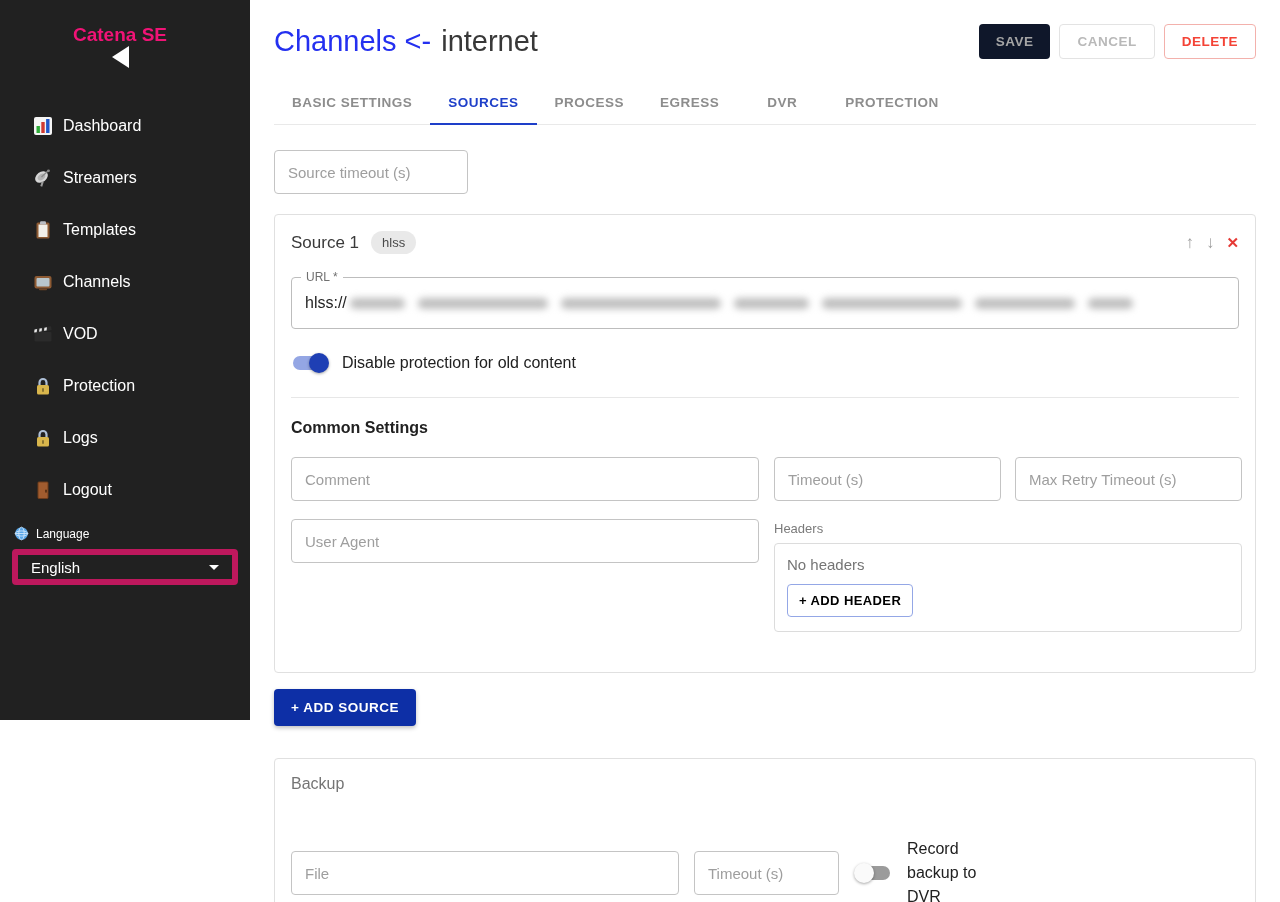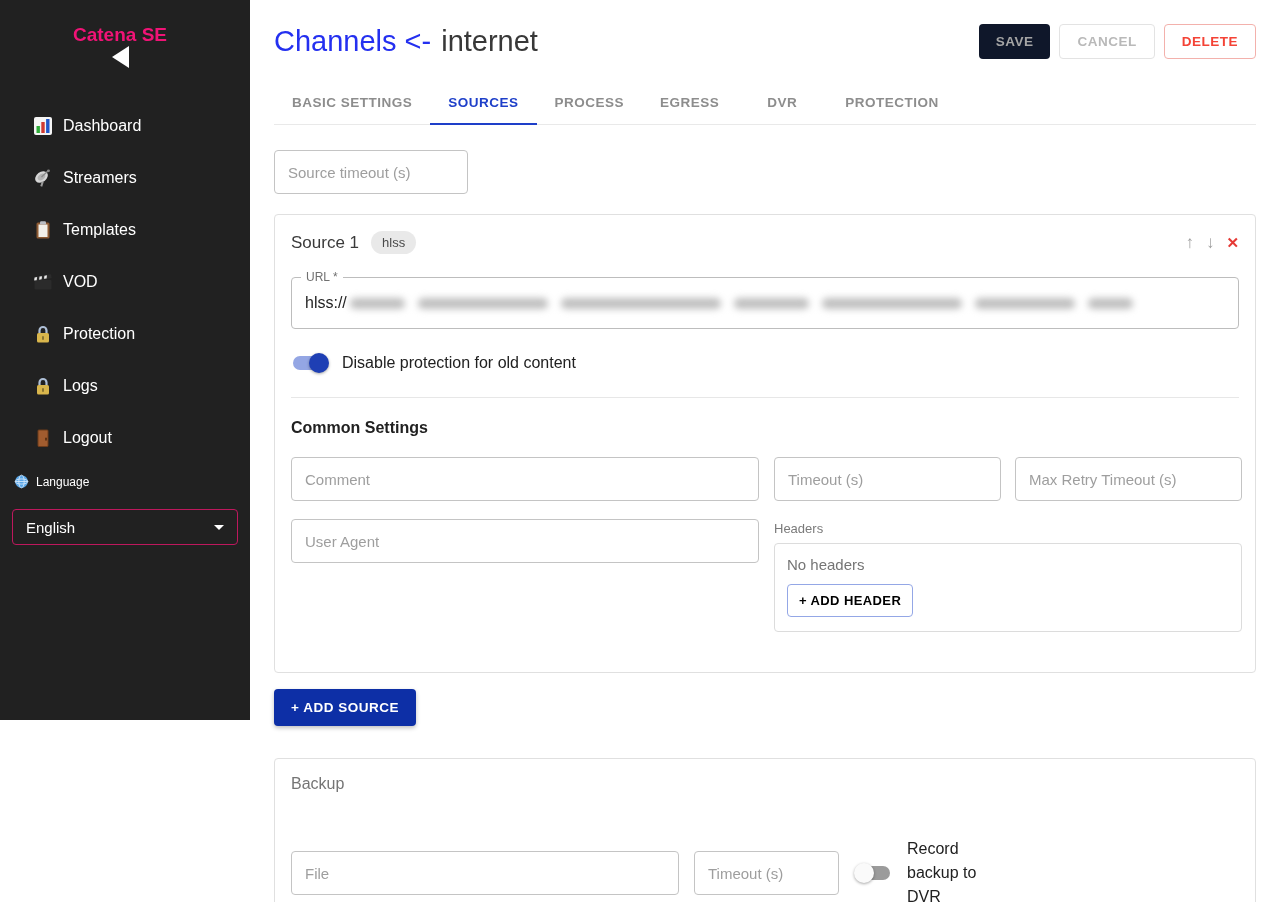--- a/index.html
+++ b/index.html
@@ -11,21 +11,21 @@
   
   .sidebar { position:absolute; left:0; top:0; width:250px; height:720px; background:#212121; color:#fff; }
   .sidebar-head { display:flex; align-items:center; justify-content:space-between; padding:24px 22px 0 12px;flex-direction:column; }
   .brand { font-weight:700; font-size:19px; color:#f01376; }
   .collapse-btn { cursor:pointer; display:flex; align-items:center; }
   .tri { width:0; height:0; border-top:11px solid transparent; border-bottom:11px solid transparent; border-right:17px solid #ffffff; display:block; }
   .nav { margin-top:32px; }
   .nav-item { height:52px; display:flex; align-items:center; padding-left:32px; font-size:16px; cursor:pointer; }
   .nav-item .nicon { width:22px; margin-right:9px; display:flex; justify-content:center; }
   .lang-row { display:flex; align-items:center; gap:7px; padding-left:14px; margin-top:10px; font-size:12px; }
-  .lang-select { margin:20px 12px 0; height:36px; border:1px solid #be185d; border-radius:4px; display:flex; align-items:center; justify-content:space-between; padding:0 13px; font-size:15px; cursor:pointer; }
+  .lang-select { margin:8px 12px 0; height:36px; border:6px solid #be185d; border-radius:4px; display:flex; align-items:center; justify-content:space-between; padding:0 13px; font-size:15px; cursor:pointer; }
   .caret-down { width:0; height:0; border-left:5px solid transparent; border-right:5px solid transparent; border-top:5px solid #fff; }
   
   .main { margin-left:250px; padding:24px 24px 0; }
   .header-row { display:flex; align-items:center; justify-content:space-between; }
   .page-title { font-size:29px; font-weight:400; display:flex; gap:10px; align-items:baseline; color:#383838; margin:0; }
   .crumb { color:#2430f0; cursor:pointer; }
   .actions { display:flex; gap:9px; }
   .btn { font-family:inherit; font-weight:700; font-size:13.5px; letter-spacing:.5px; height:35px; padding:0 17px; border-radius:4px; border:none; background:none; cursor:pointer; }
   .btn-save { background:#0f172a; color:#a5a5a5; }
   .btn-cancel { background:#fff; border:1px solid #e3e3e3; color:#b9b9b9; }
@@ -121,20 +121,30 @@
             <rect x="3.5" y="2.5" width="13" height="16" rx="1.5" fill="#8d5a33"></rect>
             <rect x="5.5" y="4.5" width="9" height="12.5" fill="#f1efe9"></rect>
             <rect x="7" y="1.2" width="6" height="3.4" rx="1.2" fill="#b9bcc2"></rect>
           </svg>
       </span>
       <span>Templates</span>
     </div>
     <div class="nav-item">
       <span class="nicon">
         <svg width="20" height="20" viewBox="0 0 20 20">
+            <rect x="1.5" y="4" width="17" height="12.5" rx="2" fill="#8d5a33"></rect>
+            <rect x="3.5" y="6" width="13" height="8.5" rx="1" fill="#b9c6cc"></rect>
+            <rect x="6" y="16.5" width="8" height="1.8" rx="0.8" fill="#6e4526"></rect>
+          </svg>
+      </span>
+      <span>Channels</span>
+    </div>
+    <div class="nav-item">
+      <span class="nicon">
+        <svg width="20" height="20" viewBox="0 0 20 20">
             <rect x="1.5" y="8" width="17" height="9.5" rx="1" fill="#2b2b2b"></rect>
             <g transform="rotate(-10 10 5.5)">
               <rect x="1.5" y="3.5" width="17" height="4" rx="0.8" fill="#2b2b2b"></rect>
               <rect x="3" y="4" width="2.6" height="3" fill="#e8e8e8" transform="skewX(-18)"></rect>
               <rect x="8" y="4" width="2.6" height="3" fill="#e8e8e8" transform="skewX(-18)"></rect>
               <rect x="13" y="4" width="2.6" height="3" fill="#e8e8e8" transform="skewX(-18)"></rect>
             </g>
           </svg>
       </span>
       <span>VOD</span>

